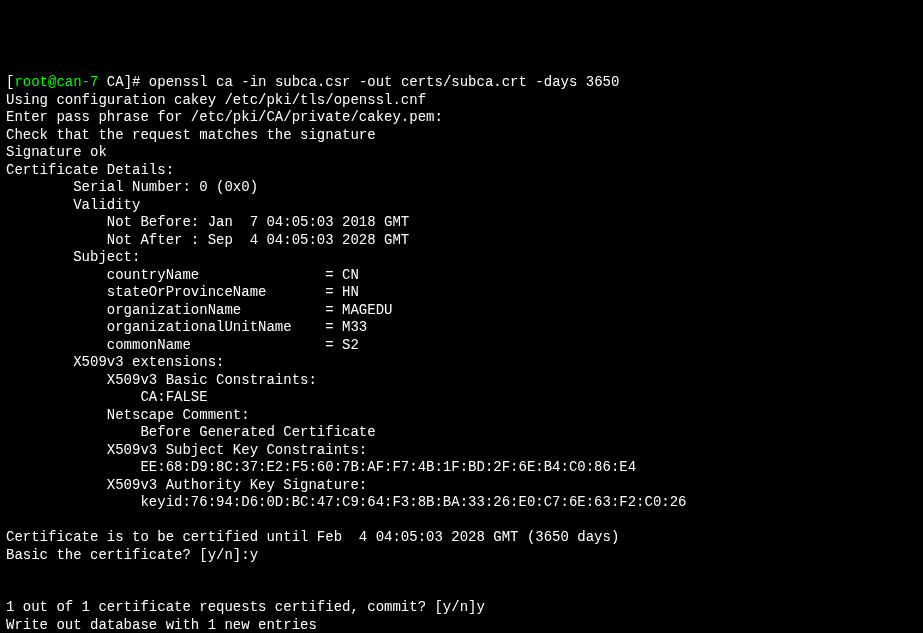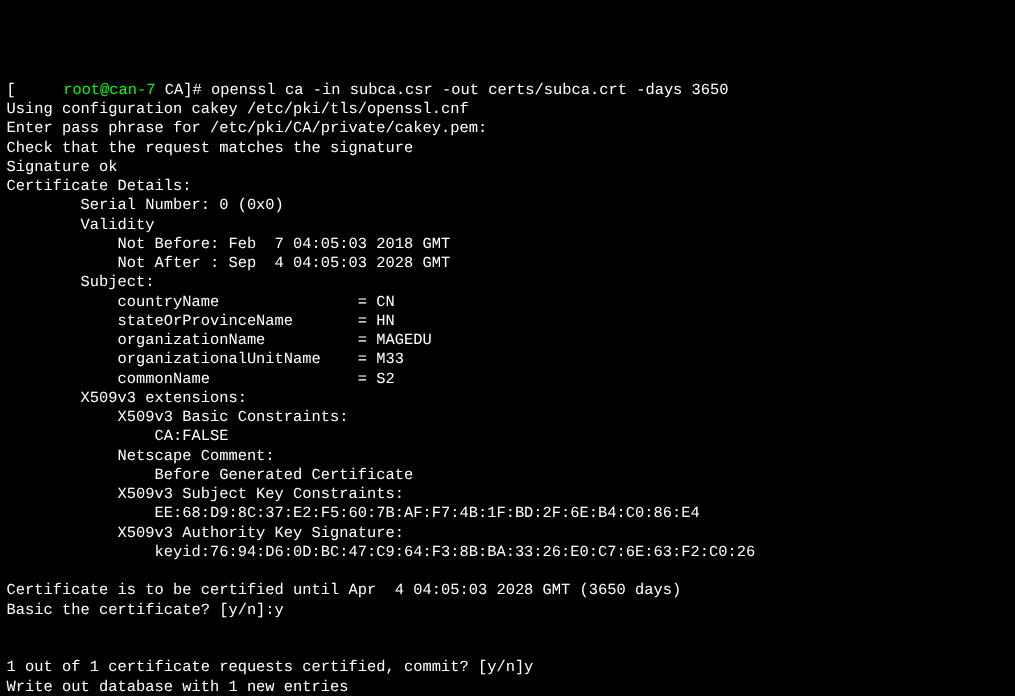--- a/index.html
+++ b/index.html
@@ -12,55 +12,55 @@
       color: #ffffff;
       font-family: 'Courier New', Consolas, monospace;
       font-size: 14px;
       line-height: 1.25;
       padding: 4px 6px;
       width: 923px;
       height: 633px;
       white-space: pre;
       overflow: hidden;
     }
-    .green { color: #00ff00; margin-left: 43px; }
+    .green { color: #00ff00; }
     .white { color: #ffffff; }
   </style>
 </head>
 <body>
 
 
 
 <div><span><span class="white">[</span><span class="green">root@can-7</span><span class="white"> CA</span><span class="white">]# </span><span class="white">openssl ca -in subca.csr -out certs/subca.crt -days 3650</span></span>
 <span>Using configuration cakey /etc/pki/tls/openssl.cnf</span>
 <span>Enter pass phrase for /etc/pki/CA/private/cakey.pem:</span>
 <span>Check that the request matches the signature</span>
 <span>Signature ok</span>
 <span>Certificate Details:</span>
 <span>        Serial Number: 0 (0x0)</span>
 <span>        Validity</span>
-<span>            Not Before: Feb  7 04:05:03 2018 GMT</span>
+<span>            Not Before: Jan  7 04:05:03 2018 GMT</span>
 <span>            Not After : Sep  4 04:05:03 2028 GMT</span>
 <span>        Subject:</span>
 <span>            countryName               = CN</span>
 <span>            stateOrProvinceName       = HN</span>
 <span>            organizationName          = MAGEDU</span>
 <span>            organizationalUnitName    = M33</span>
 <span>            commonName                = S2</span>
 <span>        X509v3 extensions:</span>
 <span>            X509v3 Basic Constraints: </span>
 <span>                CA:FALSE</span>
 <span>            Netscape Comment: </span>
 <span>                Before Generated Certificate</span>
 <span>            X509v3 Subject Key Constraints: </span>
 <span>                EE:68:D9:8C:37:E2:F5:60:7B:AF:F7:4B:1F:BD:2F:6E:B4:C0:86:E4</span>
 <span>            X509v3 Authority Key Signature: </span>
 <span>                keyid:76:94:D6:0D:BC:47:C9:64:F3:8B:BA:33:26:E0:C7:6E:63:F2:C0:26</span>
 <span></span>
-<span>Certificate is to be certified until Apr  4 04:05:03 2028 GMT (3650 days)</span>
+<span>Certificate is to be certified until Feb  4 04:05:03 2028 GMT (3650 days)</span>
 <span>Basic the certificate? [y/n]:y</span>
 <span></span>
 <span></span>
 <span>1 out of 1 certificate requests certified, commit? [y/n]y</span>
 <span>Write out database with 1 new entries</span>
 </div>
 
 
 
 

